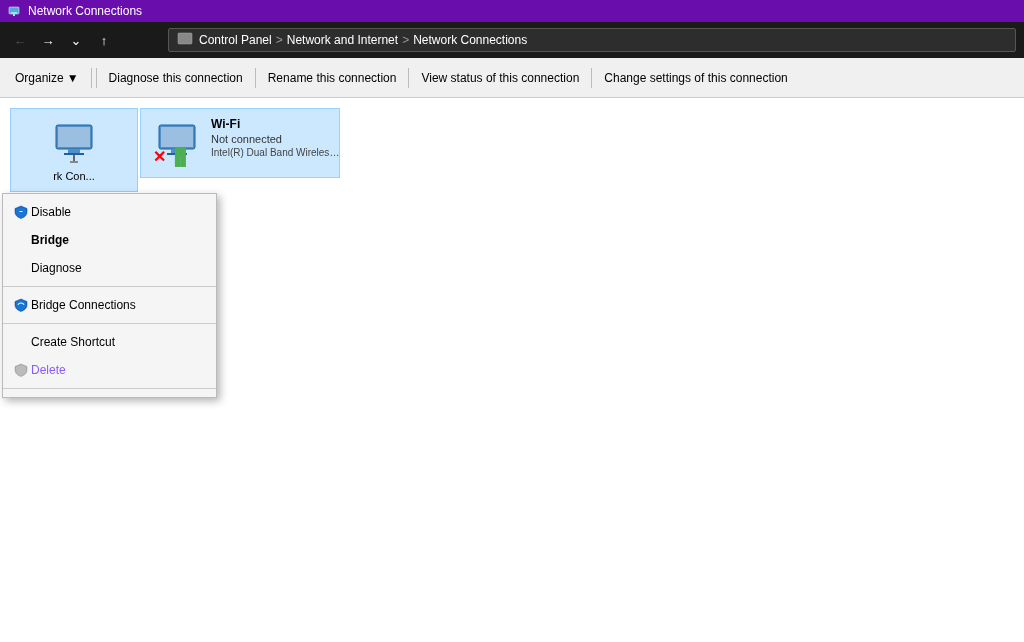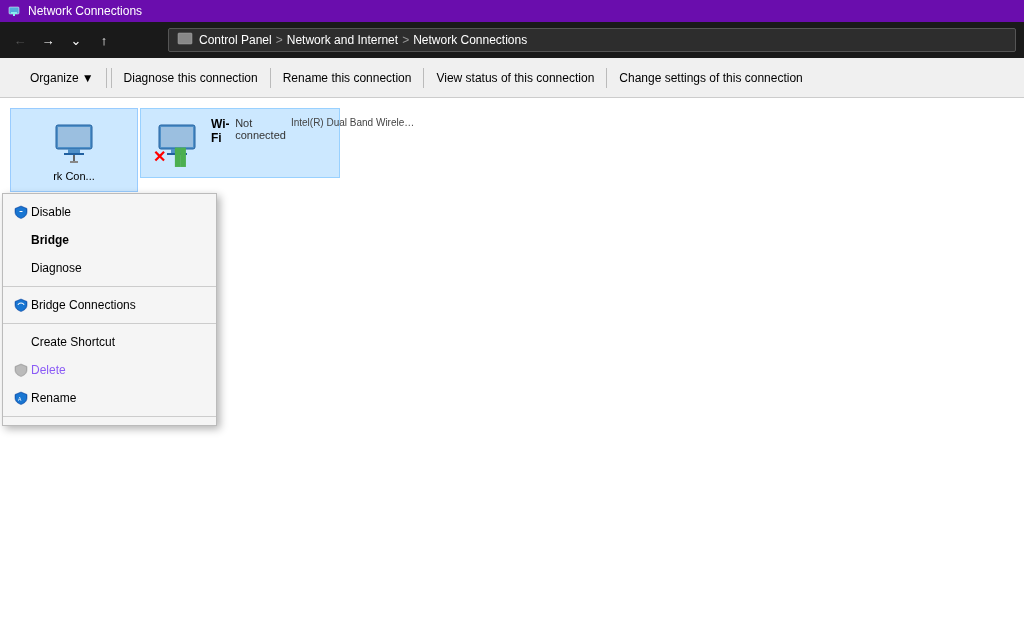--- a/index.html
+++ b/index.html
@@ -57,21 +57,21 @@
     .path-part { color: white; }
     .path-part.current { color: #fff; }
 
     
     .toolbar {
       height: 40px;
       background: #f0f0f0;
       border-bottom: 1px solid #ccc;
       display: flex;
       align-items: center;
-      padding: 0 20px;
+      padding: 0 5px;
       gap: 0;
     }
     .toolbar-btn {
       height: 100%;
       padding: 0 10px;
       background: none;
       border: none;
       cursor: pointer;
       font-size: 12px;
       color: #000;
@@ -171,21 +171,21 @@
       gap: 10px;
       cursor: pointer;
       width: 200px;
     }
     .wifi-icon-area {
       position: relative;
       width: 50px; height: 50px;
     }
     .wifi-text {
       display: flex;
-      flex-direction: row;
+      flex-direction: column;
       gap: 2px;
     }
     .wifi-name { font-weight: bold; font-size: 12px; }
     .wifi-status { color: #333; font-size: 11px; }
     .wifi-adapter { color: #444; font-size: 10px; max-width: 130px; overflow: hidden; text-overflow: ellipsis; white-space: nowrap; }
   </style>
 </head>
 <body>
 
 <div class="title-bar">
@@ -331,29 +331,19 @@
     <div class="ctx-item disabled-item">
       <span class="ctx-icon">
         <svg class="shield-icon" viewBox="0 0 14 14" xmlns="http://www.w3.org/2000/svg">
           <path d="M7 1 L13 3.5 L13 7 C13 10.5 10 12.5 7 13.5 C4 12.5 1 10.5 1 7 L1 3.5 Z" fill="#aaa" stroke="#999" stroke-width="0.5"></path>
           <path d="M7 2 L12 4 L12 7 C12 10 9.5 11.8 7 12.8 C4.5 11.8 2 10 2 7 L2 4 Z" fill="#bbb"></path>
         </svg>
       </span>
       <span>Delete</span>
     </div>
 
-    <div class="ctx-item">
-      <span class="ctx-icon">
-        <svg class="shield-icon" viewBox="0 0 14 14" xmlns="http://www.w3.org/2000/svg">
-          <path d="M7 1 L13 3.5 L13 7 C13 10.5 10 12.5 7 13.5 C4 12.5 1 10.5 1 7 L1 3.5 Z" fill="#1565c0" stroke="#0d47a1" stroke-width="0.5"></path>
-          <path d="M7 2 L12 4 L12 7 C12 10 9.5 11.8 7 12.8 C4.5 11.8 2 10 2 7 L2 4 Z" fill="#1976d2"></path>
-          <text x="4" y="9.5" font-size="5" fill="white" font-family="sans-serif">A</text>
-        </svg>
-      </span>
-      <span>Rename</span>
-    </div>
 
     <div class="ctx-separator"></div>
 
 
   </div>
 
 </div>
 
 </body></html>

